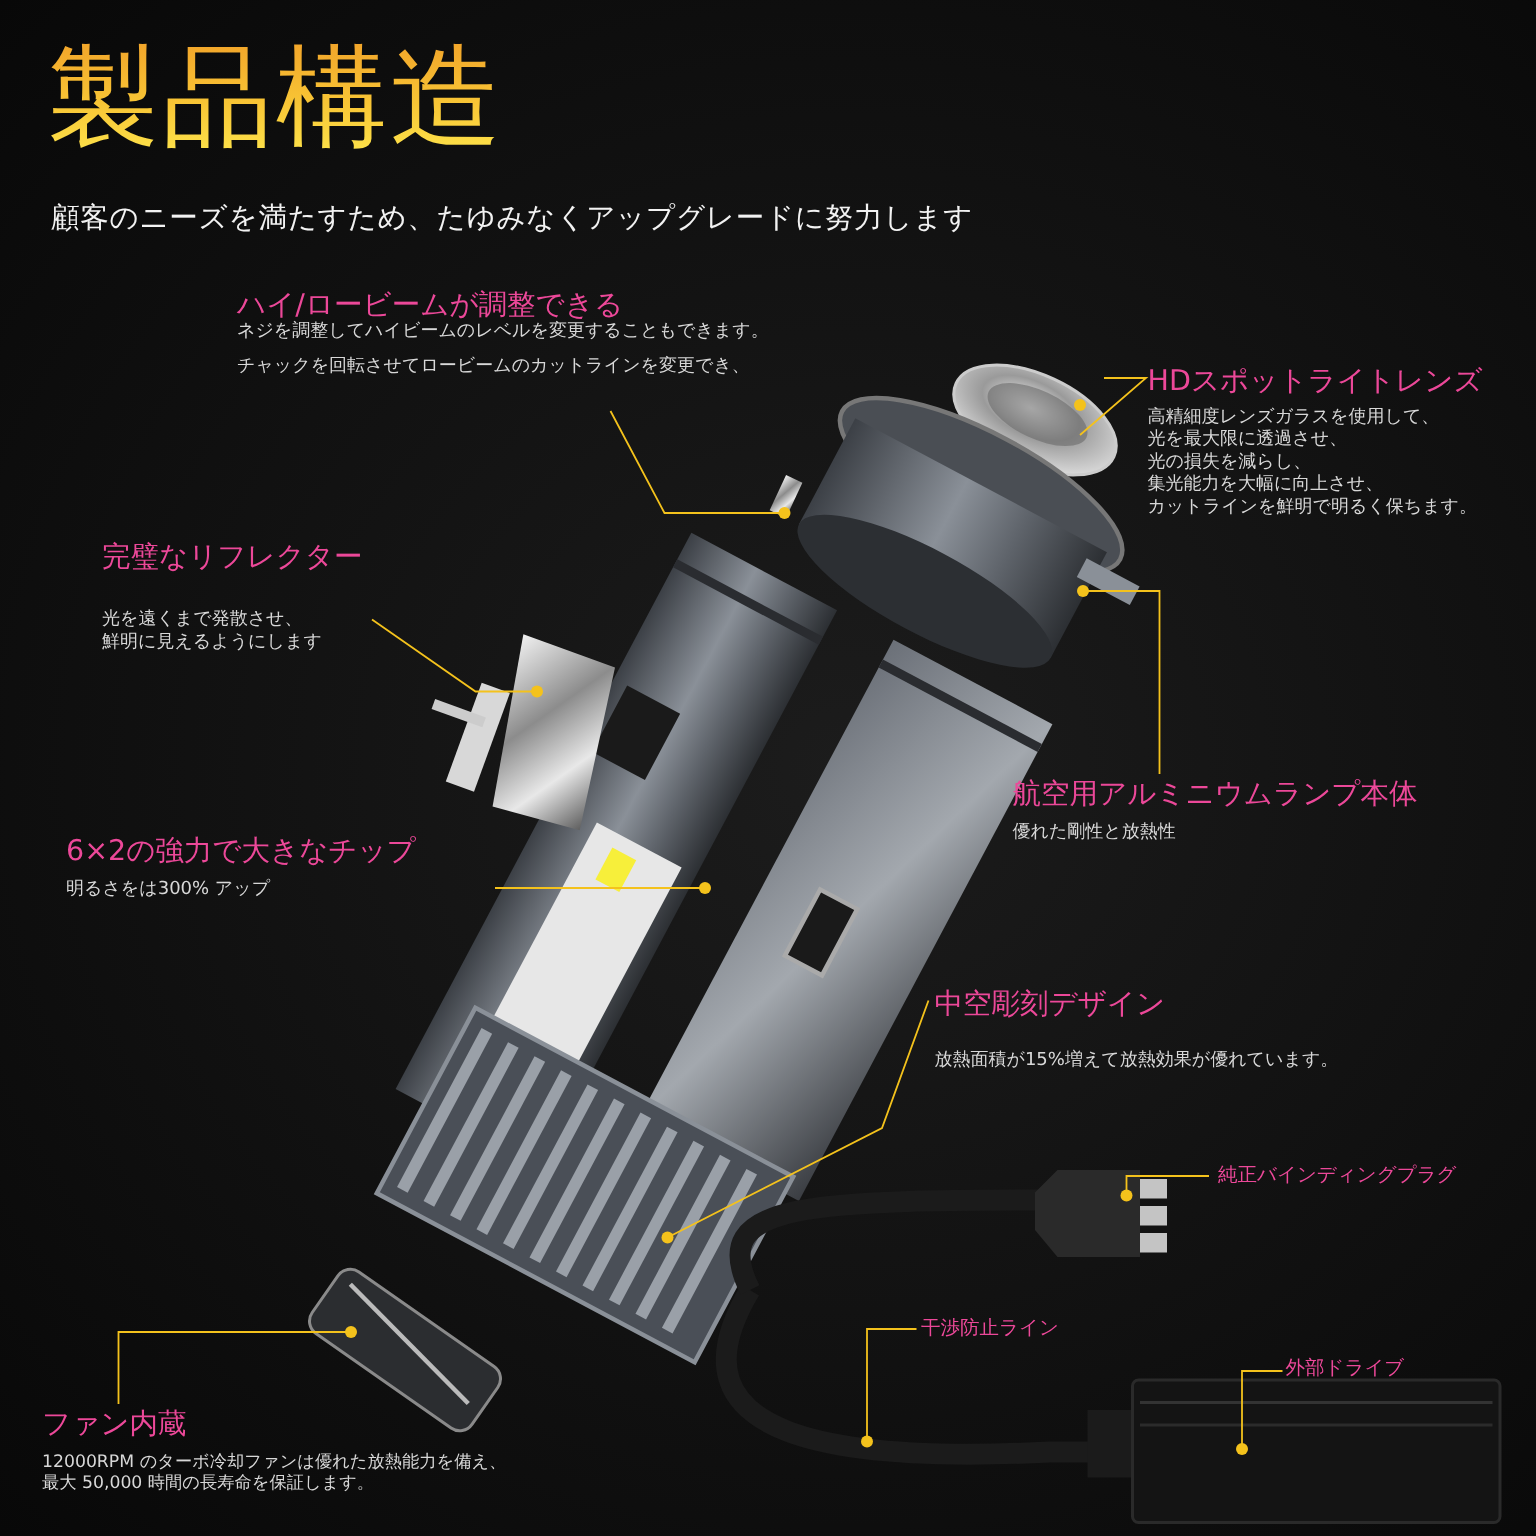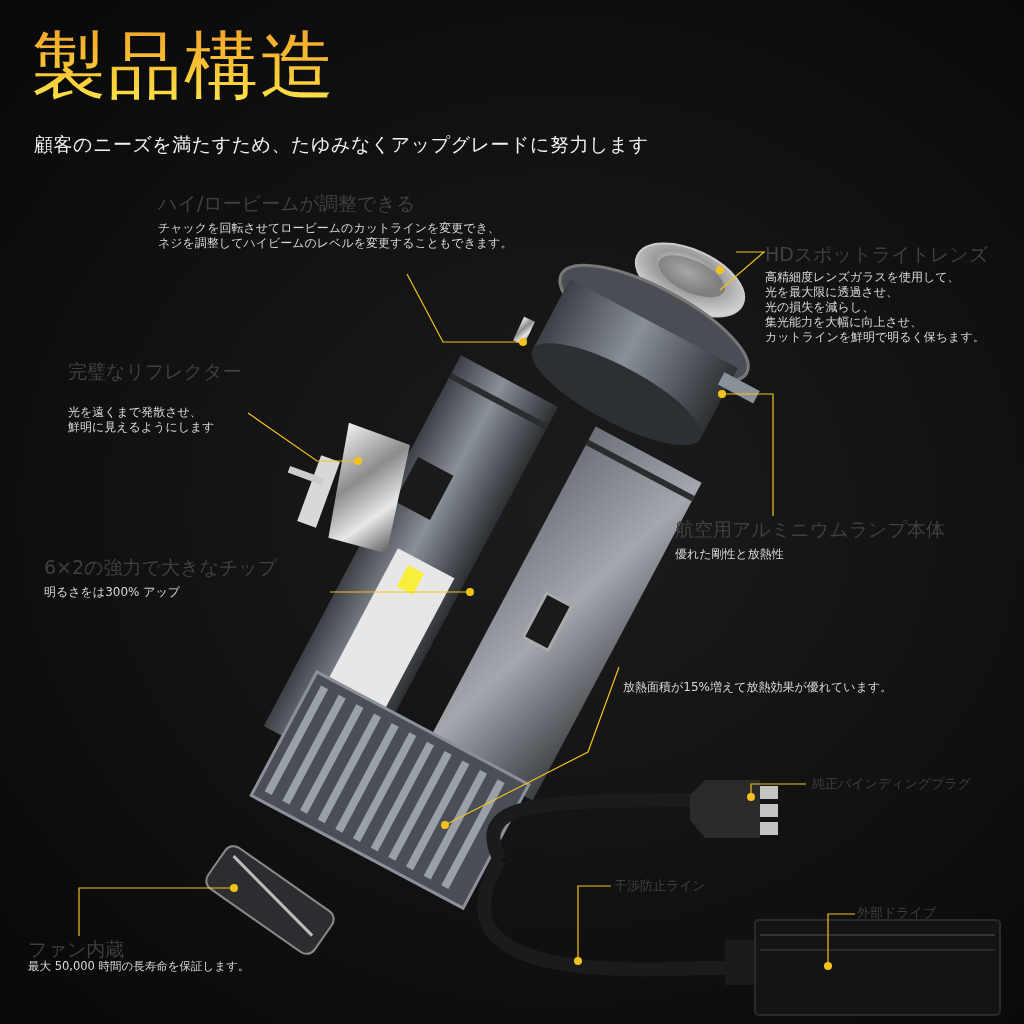--- a/index.html
+++ b/index.html
@@ -9,21 +9,21 @@
     font-family: "DejaVu Sans", sans-serif;
     color: #e6e6e6;
   }
   .abs { position: absolute; }
   .title {
     left: 32px; top: 28px; font-size: 74px; font-weight: normal; letter-spacing: 2px; line-height: 1;
     background: linear-gradient(180deg, #f2a52a 0%, #f8c535 55%, #fde24a 100%);
     -webkit-background-clip: text; background-clip: text; color: transparent;
   }
   .subtitle { left: 34px; top: 114px; font-size: 19px; color: #f2f2f2; letter-spacing: 0.5px; margin-top: 18px; }
-  .head { color: #404040; font-size: 19px; white-space: nowrap; line-height: 1; }
+  .head { color: #ec4899; font-size: 19px; white-space: nowrap; line-height: 1; }
   .head.sm { font-size: 13px; }
   .desc { color: #d8d8d8; font-size: 12px; line-height: 15px; white-space: nowrap; }
   .desc.sm { font-size: 11.5px; line-height: 14px; }
   svg.scene { position: absolute; left: 0; top: 0; }
 </style>
 </head>
 <body>
 
 <svg class="scene" width="1024" height="1024" viewBox="0 0 1024 1024">
   <defs>
@@ -148,22 +148,22 @@
     <circle cx="828" cy="966" r="4"></circle>
     <circle cx="234" cy="888" r="4"></circle>
   </g>
 </svg>
 
 <div class="abs title">製品構造</div>
 <div class="abs subtitle">顧客のニーズを満たすため、たゆみなくアップグレードに努力します</div>
 
 <div class="abs" style="left:158px; top:194px;">
   <div class="head">ハイ/ロービームが調整できる</div>
+  <div class="desc">ネジを調整してハイビームのレベルを変更することもできます。</div>
   <div class="desc" style="margin-top:8px;">チャックを回転させてロービームのカットラインを変更でき、</div>
-  <div class="desc">ネジを調整してハイビームのレベルを変更することもできます。</div>
 </div>
 
 <div class="abs" style="left:765px; top:245px;">
   <div class="head">HDスポットライトレンズ</div>
   <div class="desc" style="margin-top:6px;">高精細度レンズガラスを使用して、</div>
   <div class="desc">光を最大限に透過させ、</div>
   <div class="desc">光の損失を減らし、</div>
   <div class="desc">集光能力を大幅に向上させ、</div>
   <div class="desc">カットラインを鮮明で明るく保ちます。</div>
 </div>
@@ -178,31 +178,33 @@
   <div class="head">航空用アルミニウムランプ本体</div>
   <div class="desc" style="margin-top:8px;">優れた剛性と放熱性</div>
 </div>
 
 <div class="abs" style="left:44px; top:558px;">
   <div class="head">6×2の強力で大きなチップ</div>
   <div class="desc" style="margin-top:8px;">明るさをは300% アップ</div>
 </div>
 
 <div class="abs" style="left:623px; top:660px;">
+  <div class="head">中空彫刻デザイン</div>
   <div class="desc" style="margin-top:20px;">放熱面積が15%増えて放熱効果が優れています。</div>
 </div>
 
 <div class="abs" style="left:812px; top:777px;">
   <div class="head sm">純正バインディングプラグ</div>
 </div>
 
 <div class="abs" style="left:614px; top:879px;">
   <div class="head sm">干渉防止ライン</div>
 </div>
 
 <div class="abs" style="left:857px; top:906px;">
   <div class="head sm">外部ドライブ</div>
 </div>
 
 <div class="abs" style="left:28px; top:940px;">
   <div class="head">ファン内蔵</div>
+  <div class="desc sm" style="margin-top:8px;">12000RPM のターボ冷却ファンは優れた放熱能力を備え、</div>
   <div class="desc sm">最大 50,000 時間の長寿命を保証します。</div>
 </div>
 
 </body></html>

